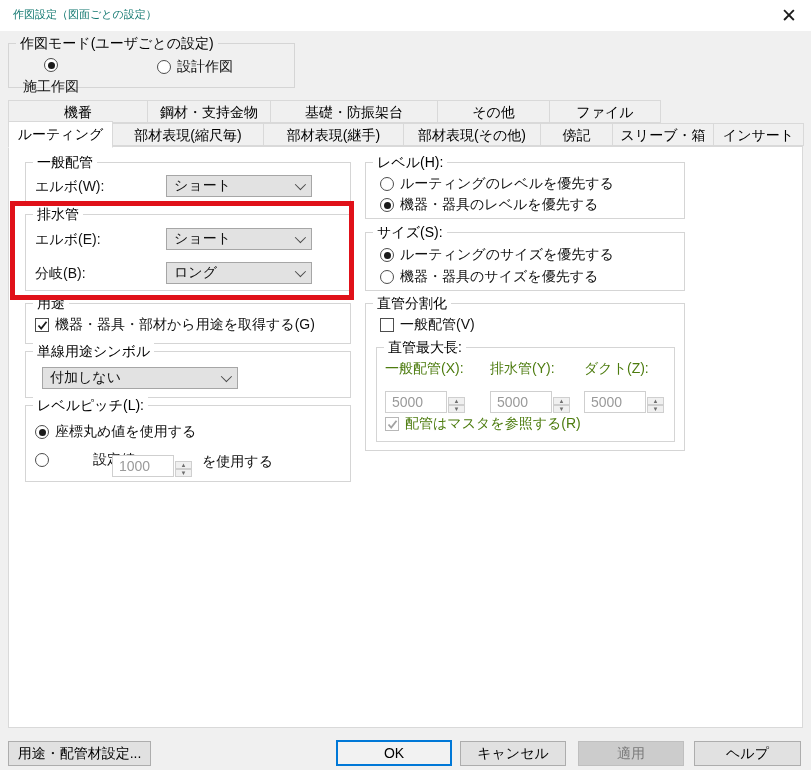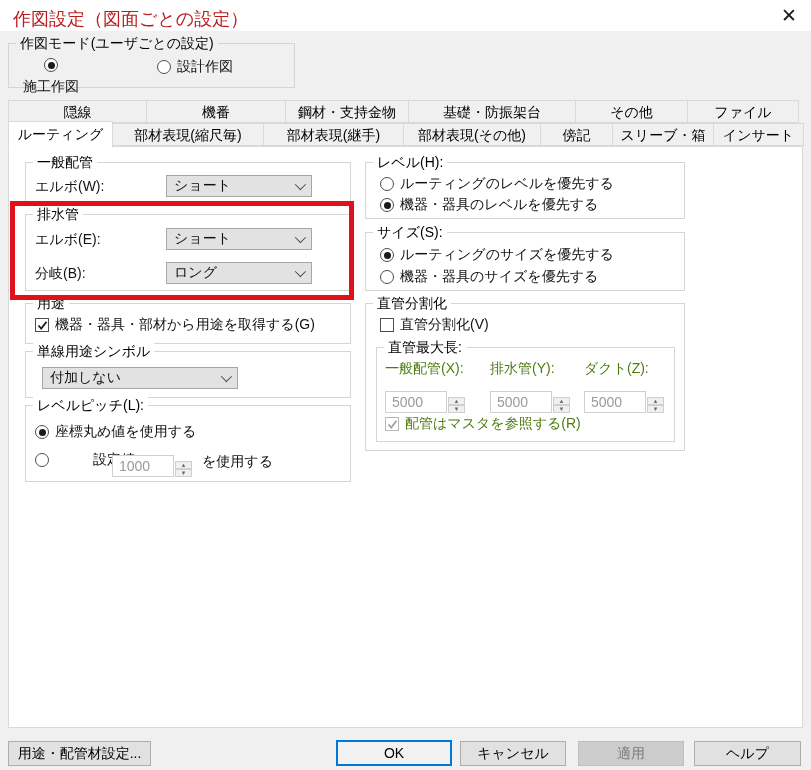--- a/index.html
+++ b/index.html
@@ -6,21 +6,21 @@
   html,body { width:811px; height:770px; }
   body {
     position:relative;
     font-family:"Liberation Sans", sans-serif;
     font-size:14px; color:#111;
     background:#f0f0f0;
     overflow:hidden;
   }
   
   .titlebar { position:absolute; left:0; top:0; width:811px; height:31px; background:#ffffff; }
-  .title-text { position:absolute; left:13px; top:7px; font-size:18px; color:#b91c1c; }
+  .title-text { position:absolute; left:13px; top:7px; font-size:11px; color:#0f766e; }
   .close-btn { position:absolute; right:5px; top:2px; width:34px; height:27px;
     display:flex; align-items:center; justify-content:center;
     font-size:19px; font-weight:300; color:#1a1a1a; cursor:pointer; }
   
   .group { position:absolute; border:1px solid #d5d5d5; background:transparent; }
   .legend { position:absolute; top:-9px; left:7px; padding:0 4px; font-size:14px; color:#000; white-space:nowrap; }
   .on-dialog .legend { background:#f0f0f0; }
   .on-panel .legend { background:#ffffff; }
   
   .radio-row, .check-row { position:absolute; display:flex; align-items:center; gap:6px; white-space:nowrap; }
@@ -83,21 +83,20 @@
       </span>
     <span>施工作図</span>
   </div>
   <div class="radio-row" style="left:148px; top:14px;">
     <span class="radio"></span>
     <span>設計作図</span>
   </div>
 </div>
 
 <div class="tabrow" style="top:100px;">
-  <div class="tab" style="width:139px;">隠線</div>
   <div class="tab" style="width:140px;">機番</div>
   <div class="tab" style="width:124px;">鋼材・支持金物</div>
   <div class="tab" style="width:168px;">基礎・防振架台</div>
   <div class="tab" style="width:113px;">その他</div>
   <div class="tab" style="width:112px;">ファイル</div>
 </div>
 <div class="tabrow" style="top:123px;">
   <div class="tab active" style="width:105px;">ルーティング</div>
   <div class="tab" style="width:152px;">部材表現(縮尺毎)</div>
   <div class="tab" style="width:141px;">部材表現(継手)</div>
@@ -203,21 +202,21 @@
       <span>機器・器具のサイズを優先する</span>
     </div>
   </div>
 
   <div class="group on-panel" style="left:356px; top:156px; width:320px; height:148px;">
     <div class="legend">直管分割化</div>
     <div class="check-row" style="left:14px; top:12px;">
       <span class="checkbox">
         
       </span>
-      <span>直管分割化(V)</span>
+      <span>一般配管(V)</span>
     </div>
 
     <div class="group on-panel" style="left:10px; top:43px; width:299px; height:95px;">
       <div class="legend">直管最大長:</div>
       <div class="lbl disabled-text" style="left:8px; top:12px;">一般配管(X):</div>
       <div class="lbl disabled-text" style="left:113px; top:12px;">排水管(Y):</div>
       <div class="lbl disabled-text" style="left:207px; top:12px;">ダクト(Z):</div>
 
       <div class="spin" style="position:absolute; left:8px; top:37px;">
         <span class="edit">5000</span>

